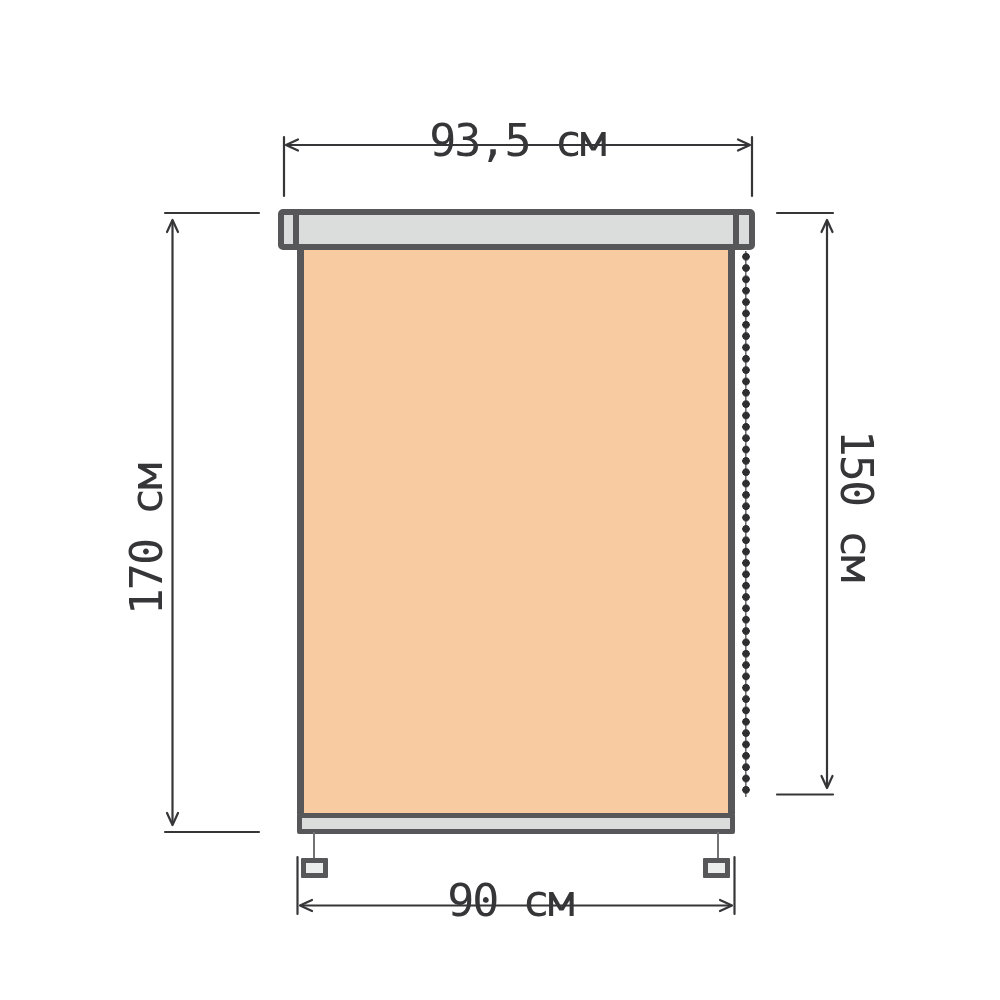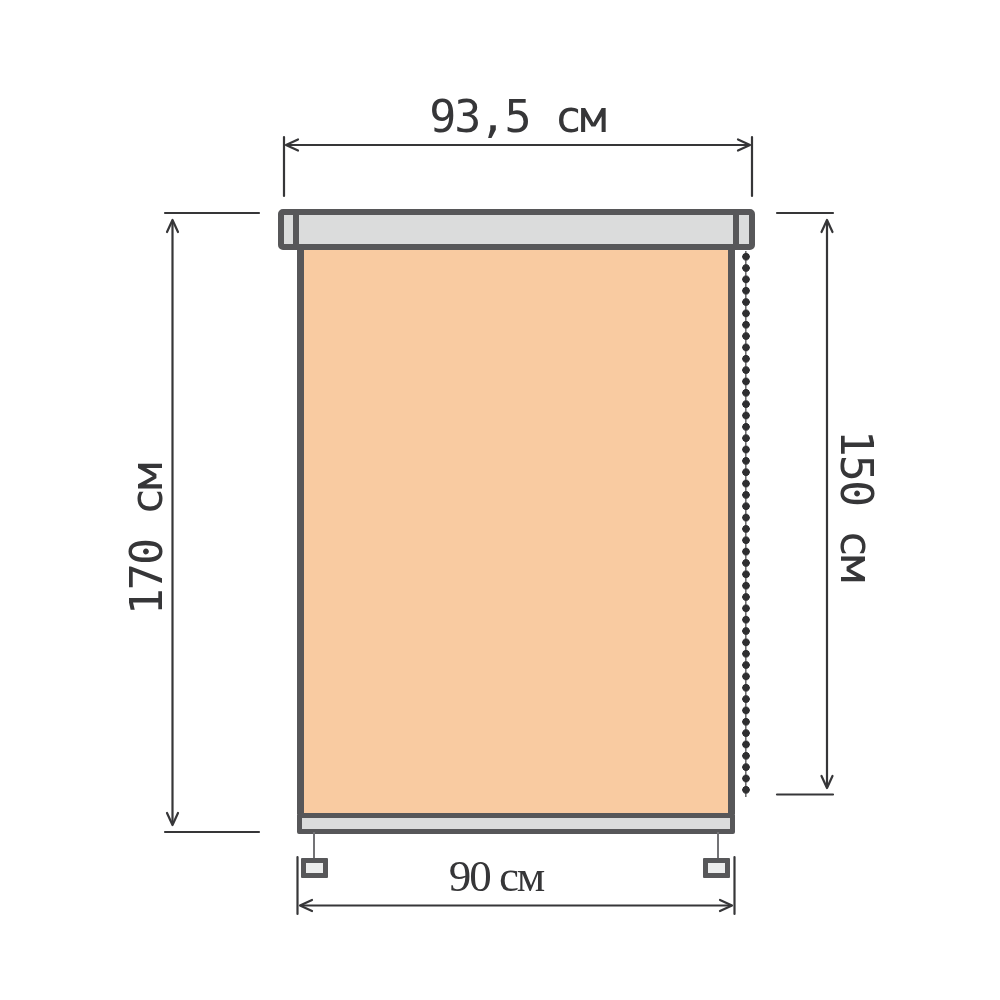--- a/index.html
+++ b/index.html
@@ -93,21 +93,21 @@
     stroke-linejoin: round;
   }
   .dim-label {
     position: absolute;
     color: var(--dim, #2f2f31);
     font-size: 45px;
     letter-spacing: -2px;
     white-space: nowrap;
     line-height: 1;
   }
-  .dim-label.horiz { transform: translateX(-50%); }
+  .dim-label.horiz { transform: translateX(-50%); margin-top: 24px; }
   .dim-label.rot-ccw { transform: translate(-50%, -50%) rotate(-90deg); }
   .dim-label.rot-cw  { transform: translate(-50%, -50%) rotate(90deg); }
 </style>
 </head>
 <body>
 
 <div class="stage">
 
   <svg class="dims" width="1000" height="1000" viewBox="0 0 1000 1000">
     <g>
@@ -148,15 +148,15 @@
   </div>
   <div class="bottom-rail"></div>
   <div class="clip-line left"></div>
   <div class="clip-line right"></div>
   <div class="clip left"></div>
   <div class="clip right"></div>
 
   <div class="dim-label horiz" style="left:517px; top:94px;">93,5 см</div>
   <div class="dim-label rot-ccw" style="left:146px; top:540px;">170 см</div>
   <div class="dim-label rot-cw" style="left:856px; top:505px;">150 см</div>
-  <div class="dim-label horiz" style="left:496px; top:854px;font-family:Liberation Serif, serif;">90 см</div>
+  <div class="dim-label horiz" style="left:510px; top:854px;">90 см</div>
 
 </div>
 
 </body></html>

